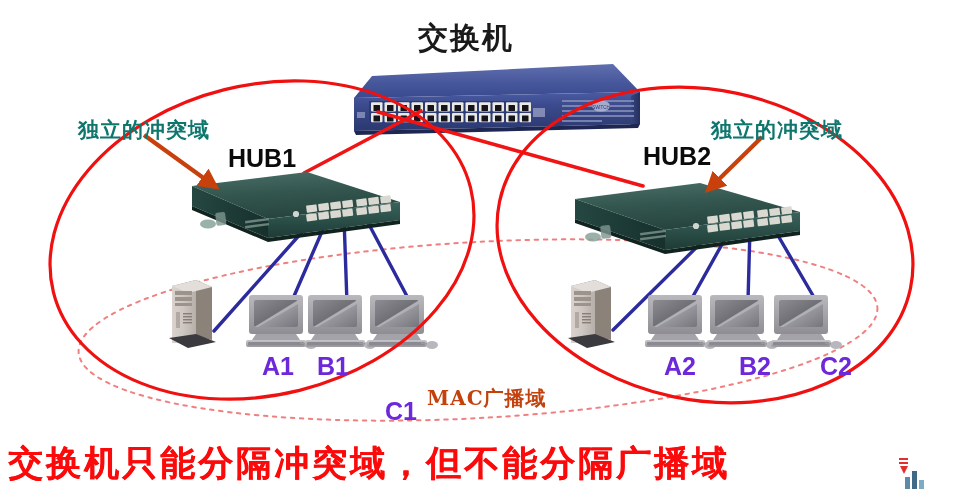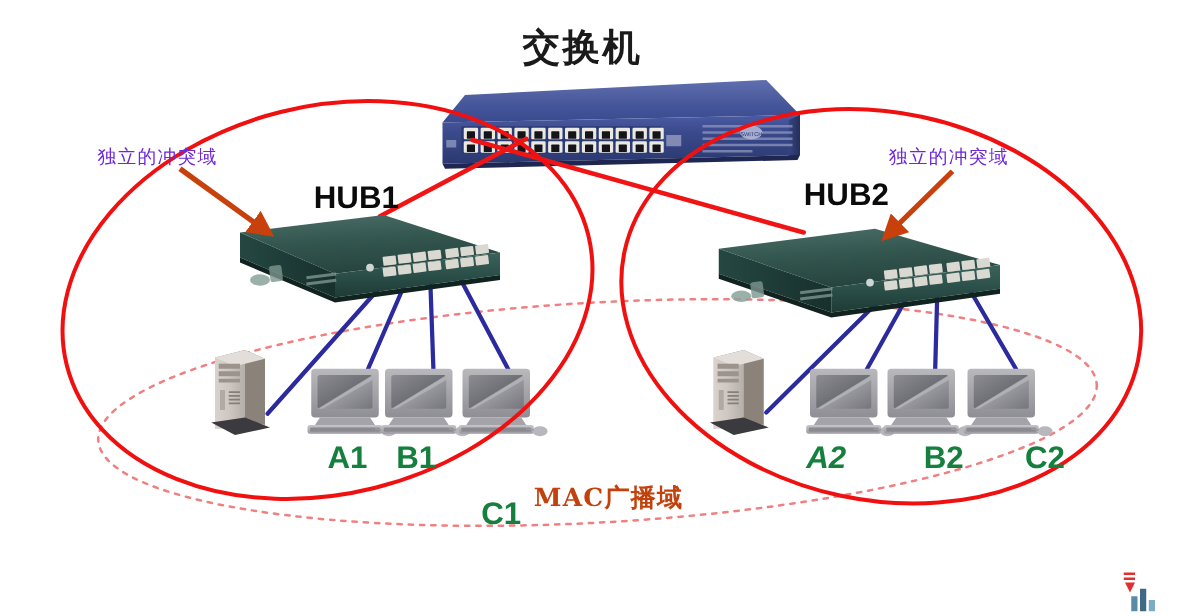--- a/index.html
+++ b/index.html
@@ -19,37 +19,37 @@
 
   .title-cn{
     font-family:"DejaVu Serif","Liberation Serif",serif;
     font-weight:bold;
     font-size:30px;
     color:#1a1a1a;
     letter-spacing:2px;
   }
   .note-cn{
     font-family:"DejaVu Serif","Liberation Serif",serif;
-    font-weight:normal;
-    font-size:15px;
-    color:#6d28d9;
+    font-weight:bold;
+    font-size:21px;
+    color:#0f766e;
     letter-spacing:1px;
   }
   .hub-name{
     font-family:"Liberation Sans","DejaVu Sans",sans-serif;
     font-weight:bold;
     font-size:25px;
     color:#0b0b0b;
     letter-spacing:0px;
   }
   .host-name{
     font-family:"Liberation Sans","DejaVu Sans",sans-serif;
     font-weight:bold;
     font-size:25px;
-    color:#15803d;
+    color:#6d28d9;
   }
   .mac-cn{
     font-family:"DejaVu Serif","Liberation Serif",serif;
     font-weight:bold;
     font-size:20px;
     color:#c2410c;
     letter-spacing:1px;
   }
   .caption-cn{
     font-family:"DejaVu Serif","Liberation Serif",serif;
@@ -442,28 +442,29 @@
       <rect x="899" y="462" width="9" height="2" fill="#e01818"></rect>
     </g>
   </svg>
 
   <div class="lbl title-cn" style="left:466px;top:18px;transform:translateX(-50%);">交换机</div>
 
   <div class="lbl note-cn" style="left:78px;top:116px;">独立的冲突域</div>
 
   <div class="lbl note-cn" style="left:711px;top:116px;">独立的冲突域</div>
 
-  <div class="lbl hub-name" style="left:228px;top:144px;margin-left:23px;">HUB1</div>
+  <div class="lbl hub-name" style="left:228px;top:144px;">HUB1</div>
 
   <div class="lbl hub-name" style="left:627px;top:142px;margin-left:16px;">HUB2</div>
 
   <div class="lbl host-name" style="left:262px;top:352px;">A1</div>
   <div class="lbl host-name" style="left:317px;top:352px;">B1</div>
   <div class="lbl host-name" style="left:385px;top:352px;margin-top:45px;">C1</div>
 
-  <div class="lbl host-name" style="left:645px;top:352px;font-style:italic;">A2</div>
+  <div class="lbl host-name" style="left:664px;top:352px;">A2</div>
   <div class="lbl host-name" style="left:723px;top:352px;margin-left:16px;">B2</div>
   <div class="lbl host-name" style="left:820px;top:352px;">C2</div>
 
   <div class="lbl mac-cn" style="left:427px;top:385px;">MAC广播域</div>
 
+  <div class="lbl caption-cn" style="left:8px;top:440px;">交换机只能分隔冲突域，但不能分隔广播域</div>
 
 </div>
 
 </body></html>

